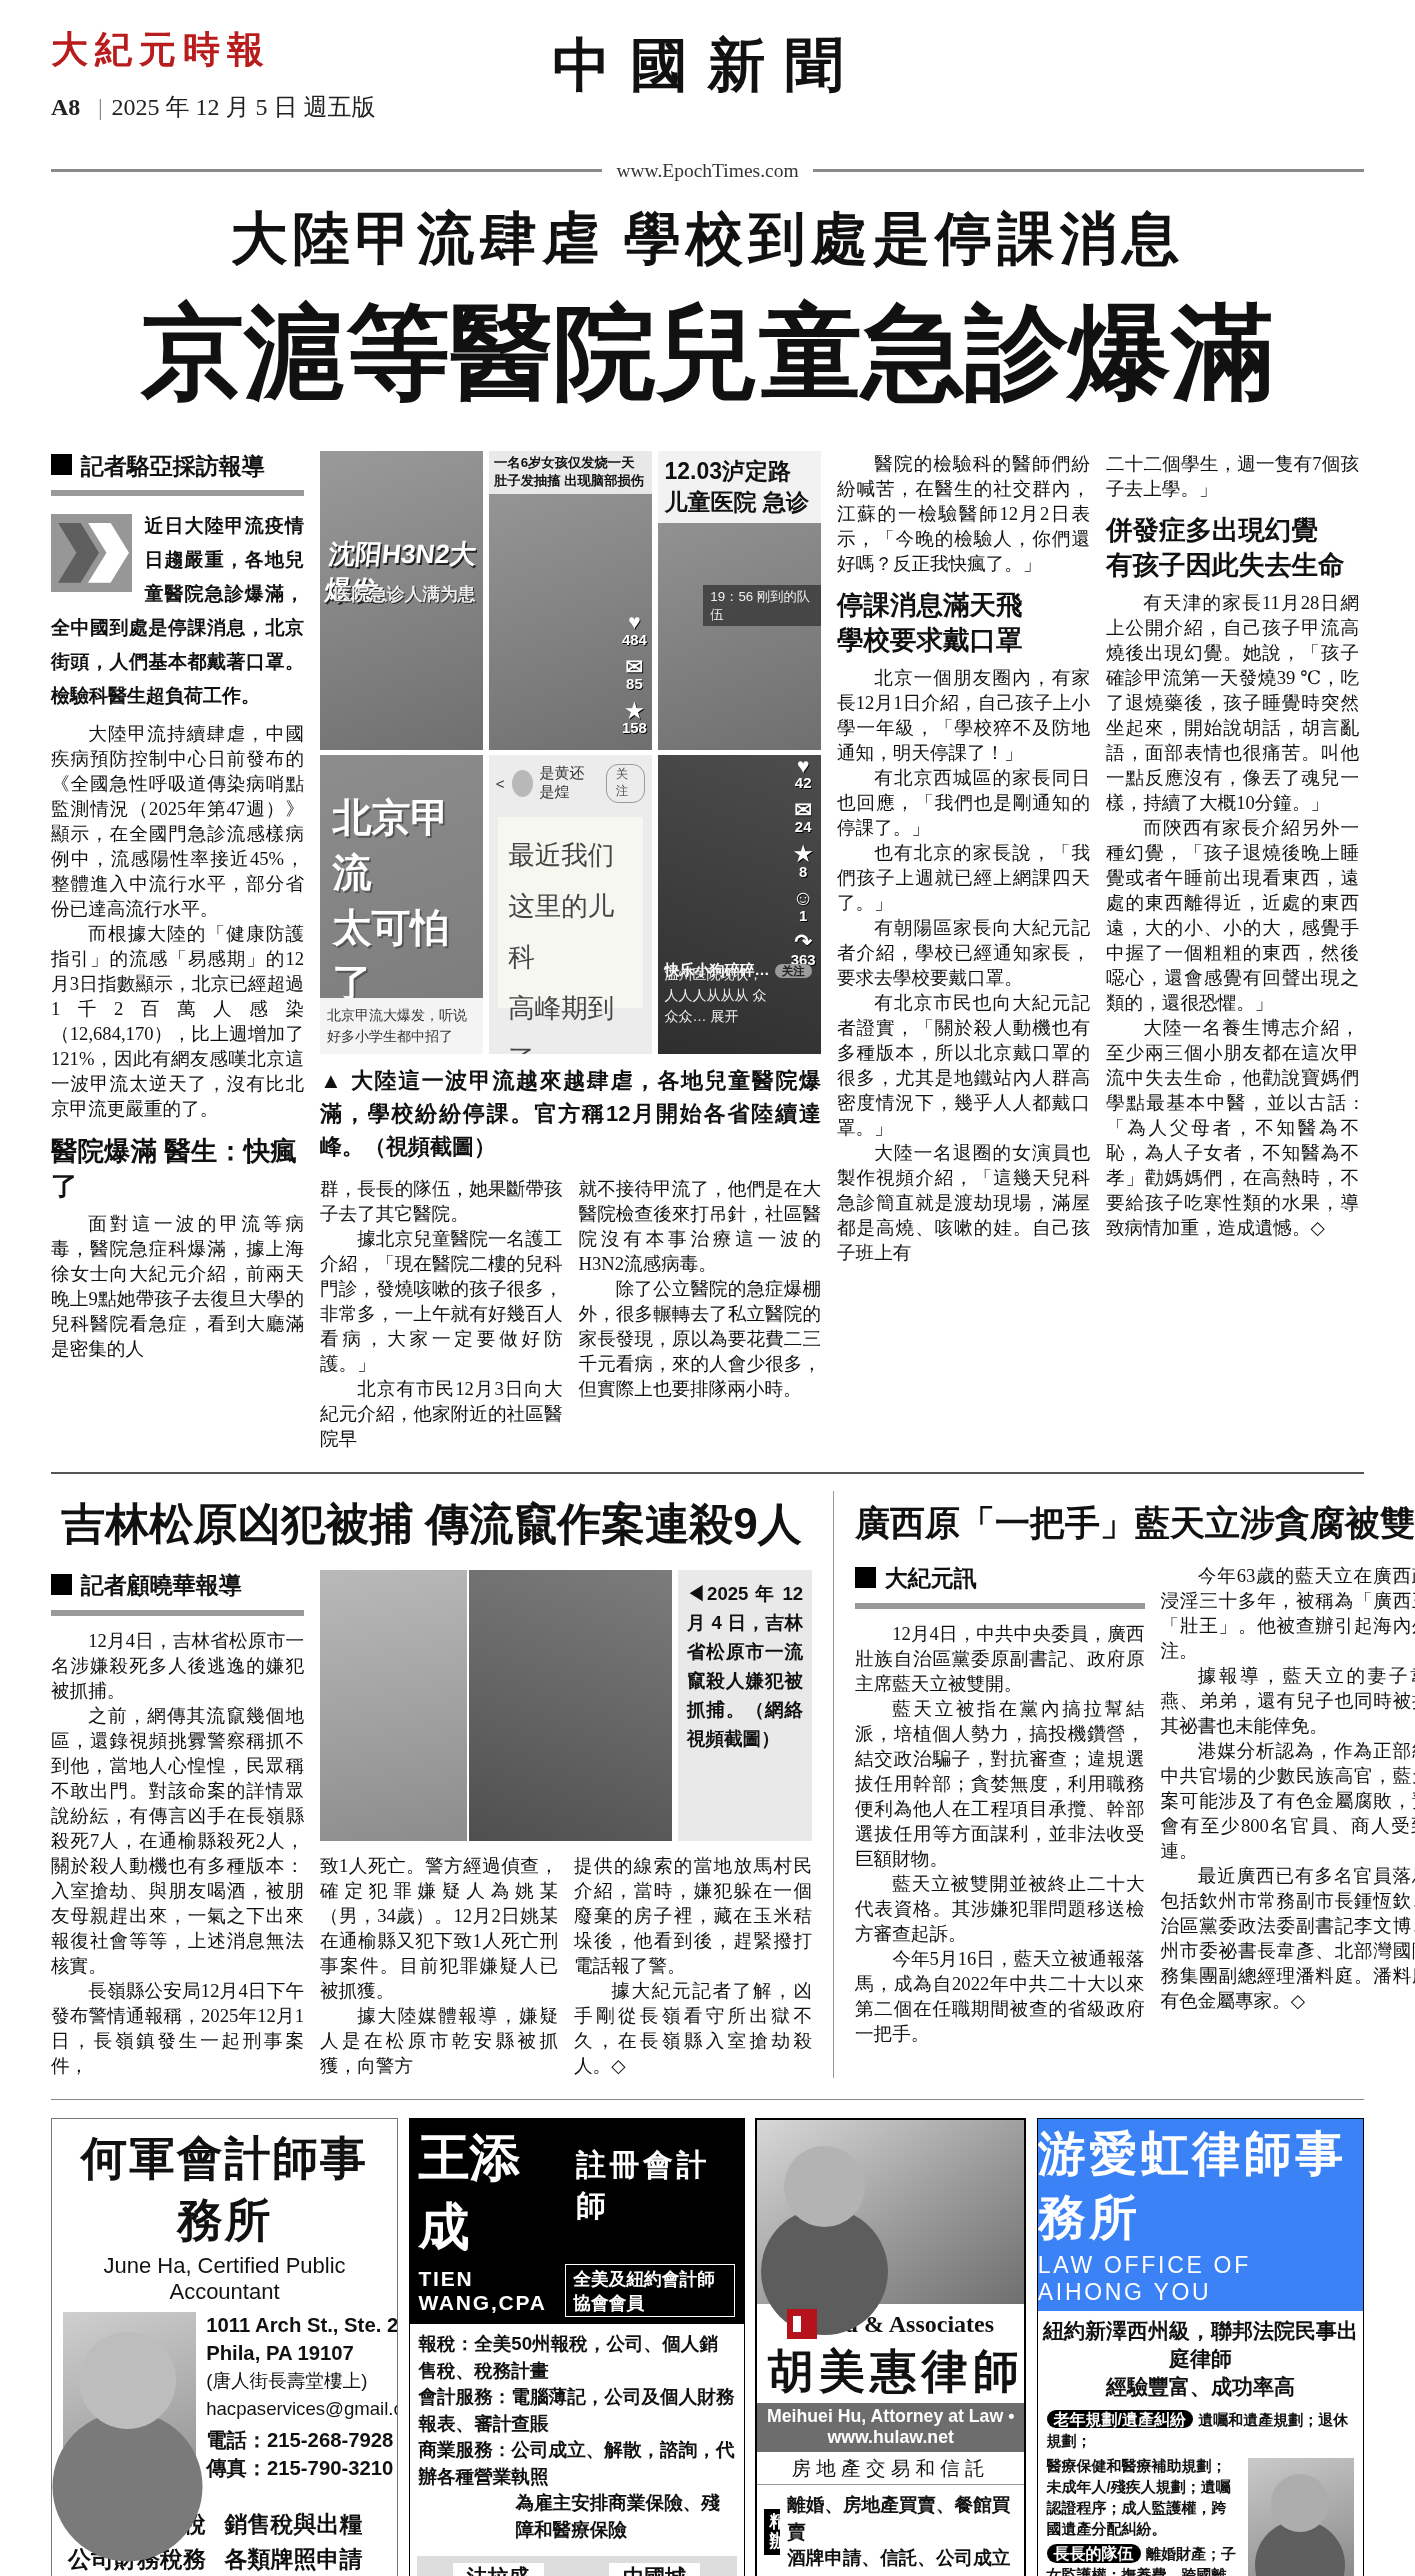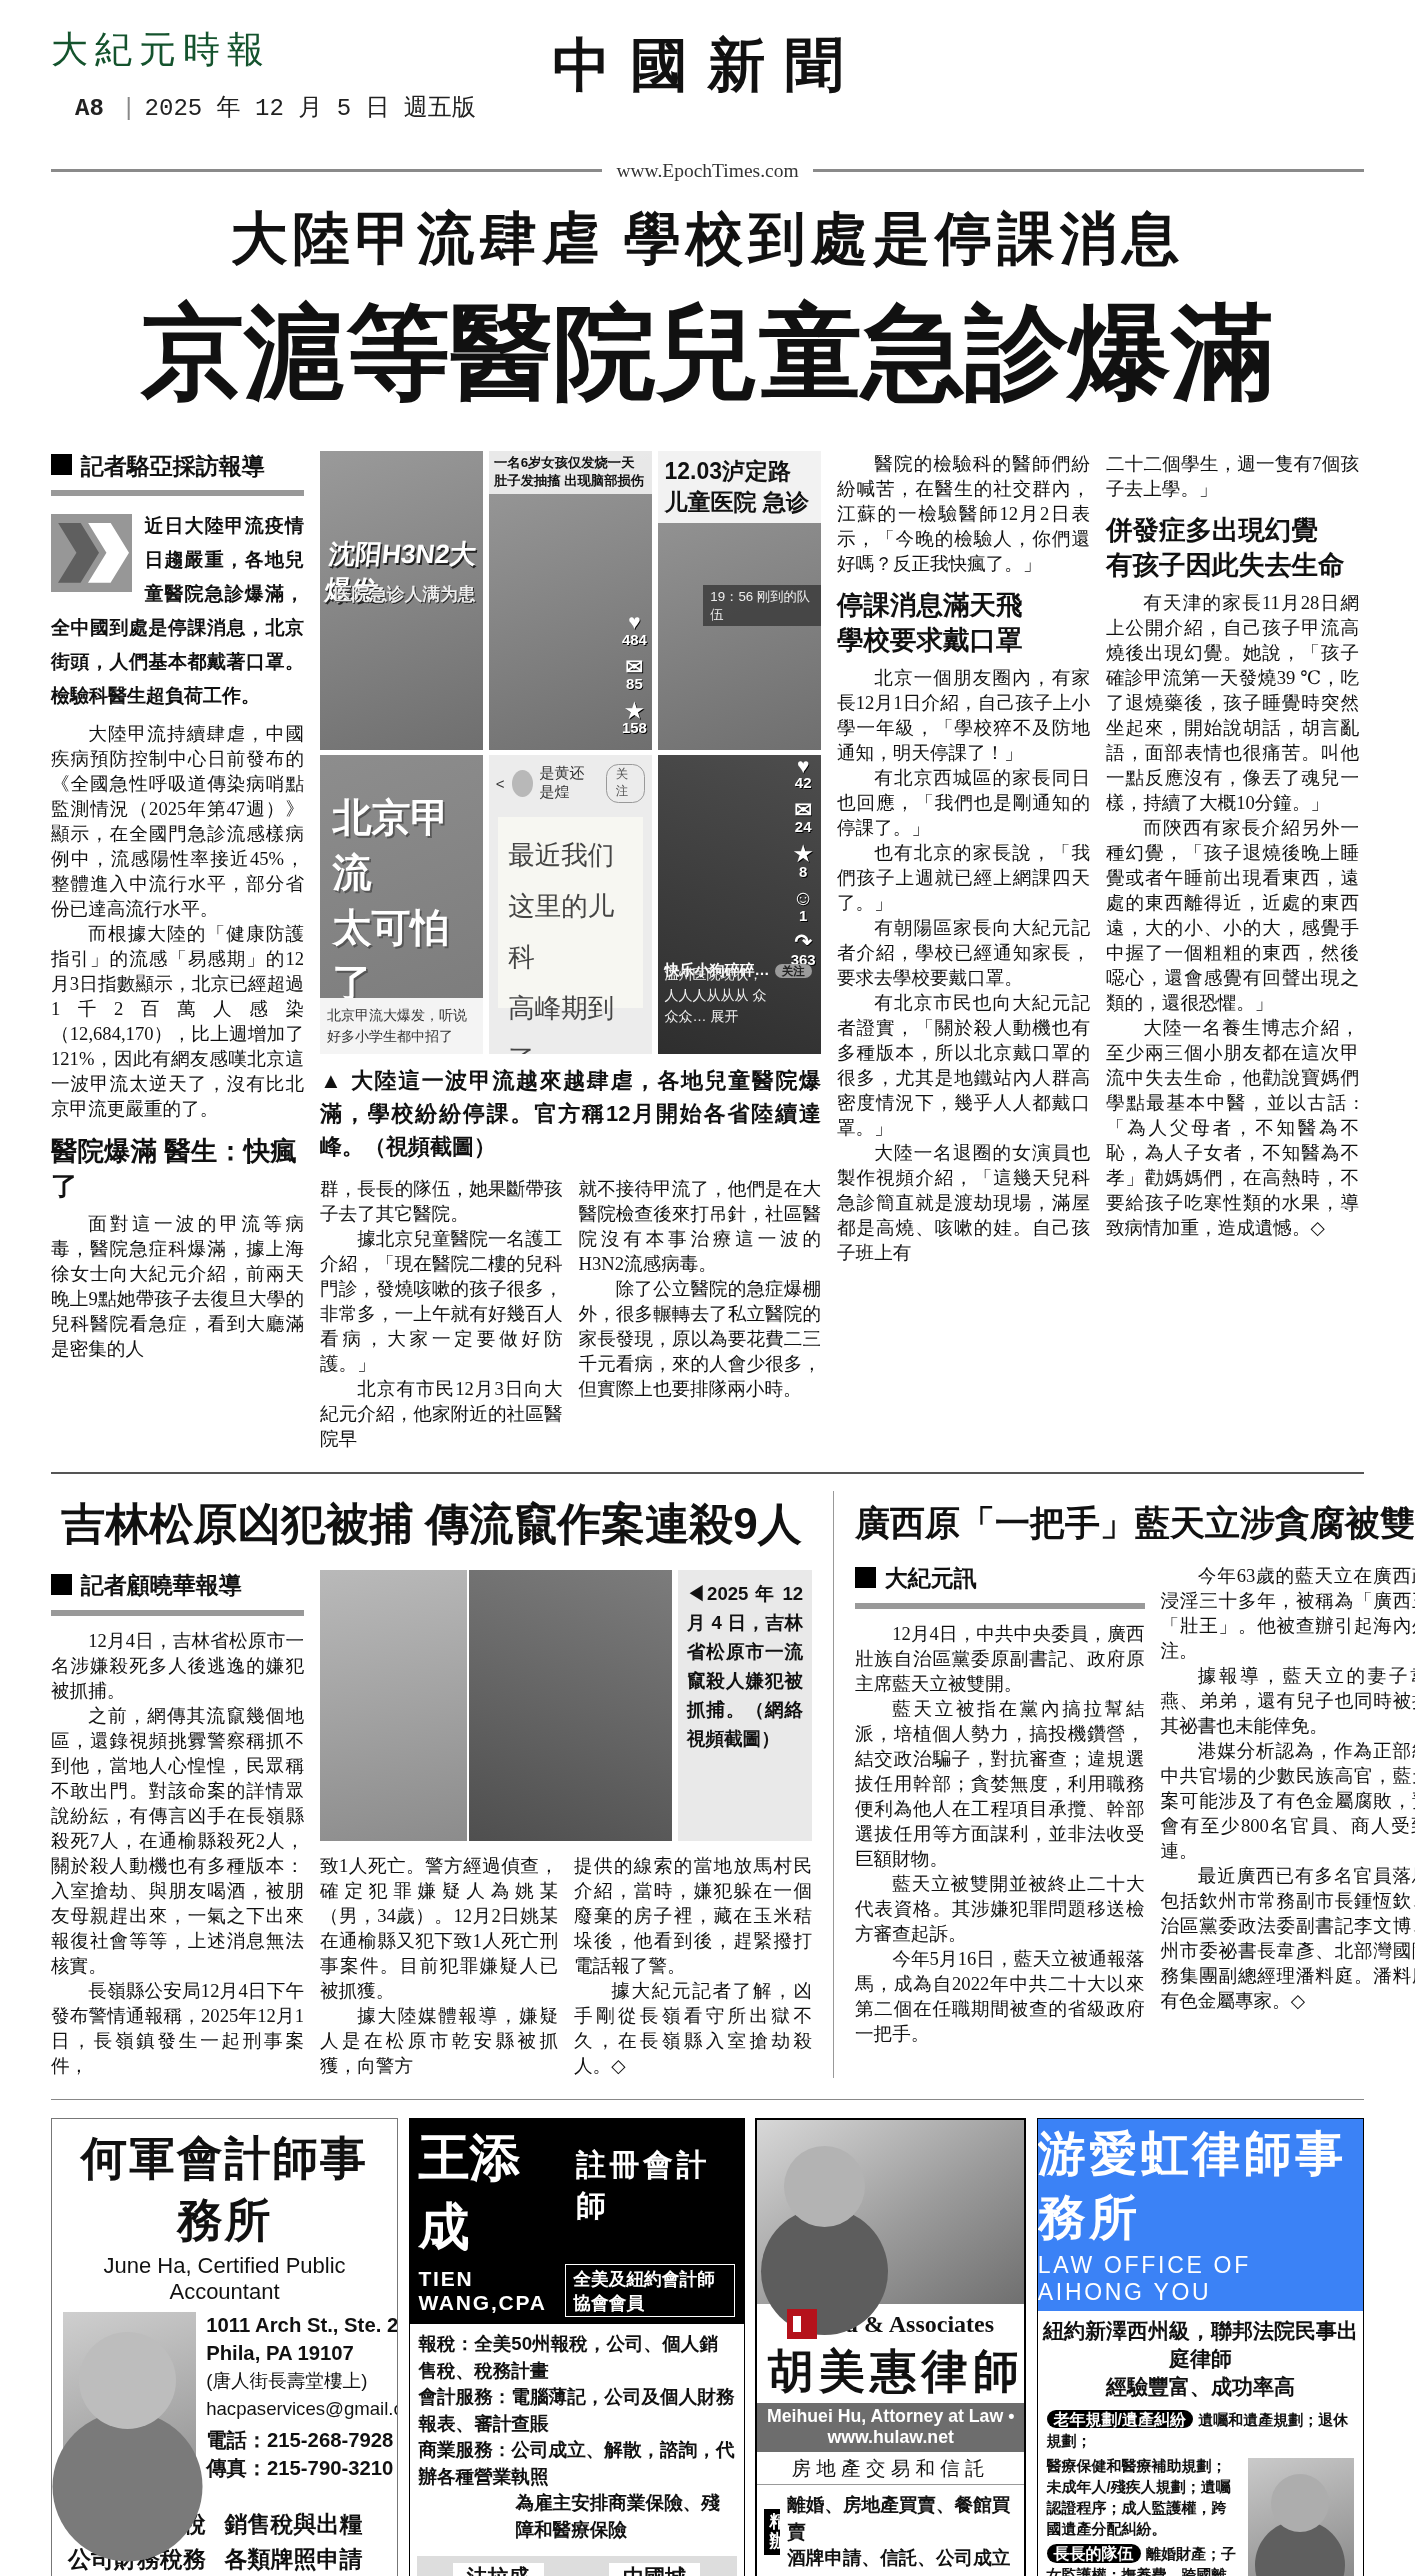--- a/index.html
+++ b/index.html
@@ -1,22 +1,22 @@
 <!DOCTYPE html>
 <html style="font-size:14px"><head>
 <meta charset="utf-8">
 <style>
   * { box-sizing: border-box; margin: 0; padding: 0; }
   body { background:#dcdcdc; font-family:"Liberation Serif","DejaVu Serif",serif; color:#111; }
   .page { width:1415px; height:2576px; margin:0 auto; background:#fff; padding:25px 51px 14px; overflow:hidden; position:relative; }
-  .sans { font-family:Liberation Mono, monospace;margin-left:24px; }
+  .sans { font-family:Liberation Serif, serif; }
 
   
   .masthead { position:relative; height:131px; }
-  .logo { font-size:37px; font-weight:400; letter-spacing:7px; color:#14532d; }
+  .logo { font-size:37px; font-weight:700; letter-spacing:7px; color:#b91c1c; }
   .pageinfo { margin-top:16px; font-size:24px; color:#222; }
   .pageinfo b { font-weight:900; margin-right:8.8px; }
   .pageinfo .sep { color:#888; margin:0 8.8px; }
   .mast-center { position:absolute; left:50%; top:1.8px; transform:translateX(-50%); }
   .section-title { font-size:58px; font-weight:900; letter-spacing:19.5px; }
   .rule-row { display:flex; align-items:center; margin-top:3.5px; }
   .rule-row .rule { flex:1; height:3.5px; background:#8a8a8a; }
   .rule-url { padding:0 14px; font-size:19.5px; color:#333; font-family:"Liberation Serif",serif; }
 
   

